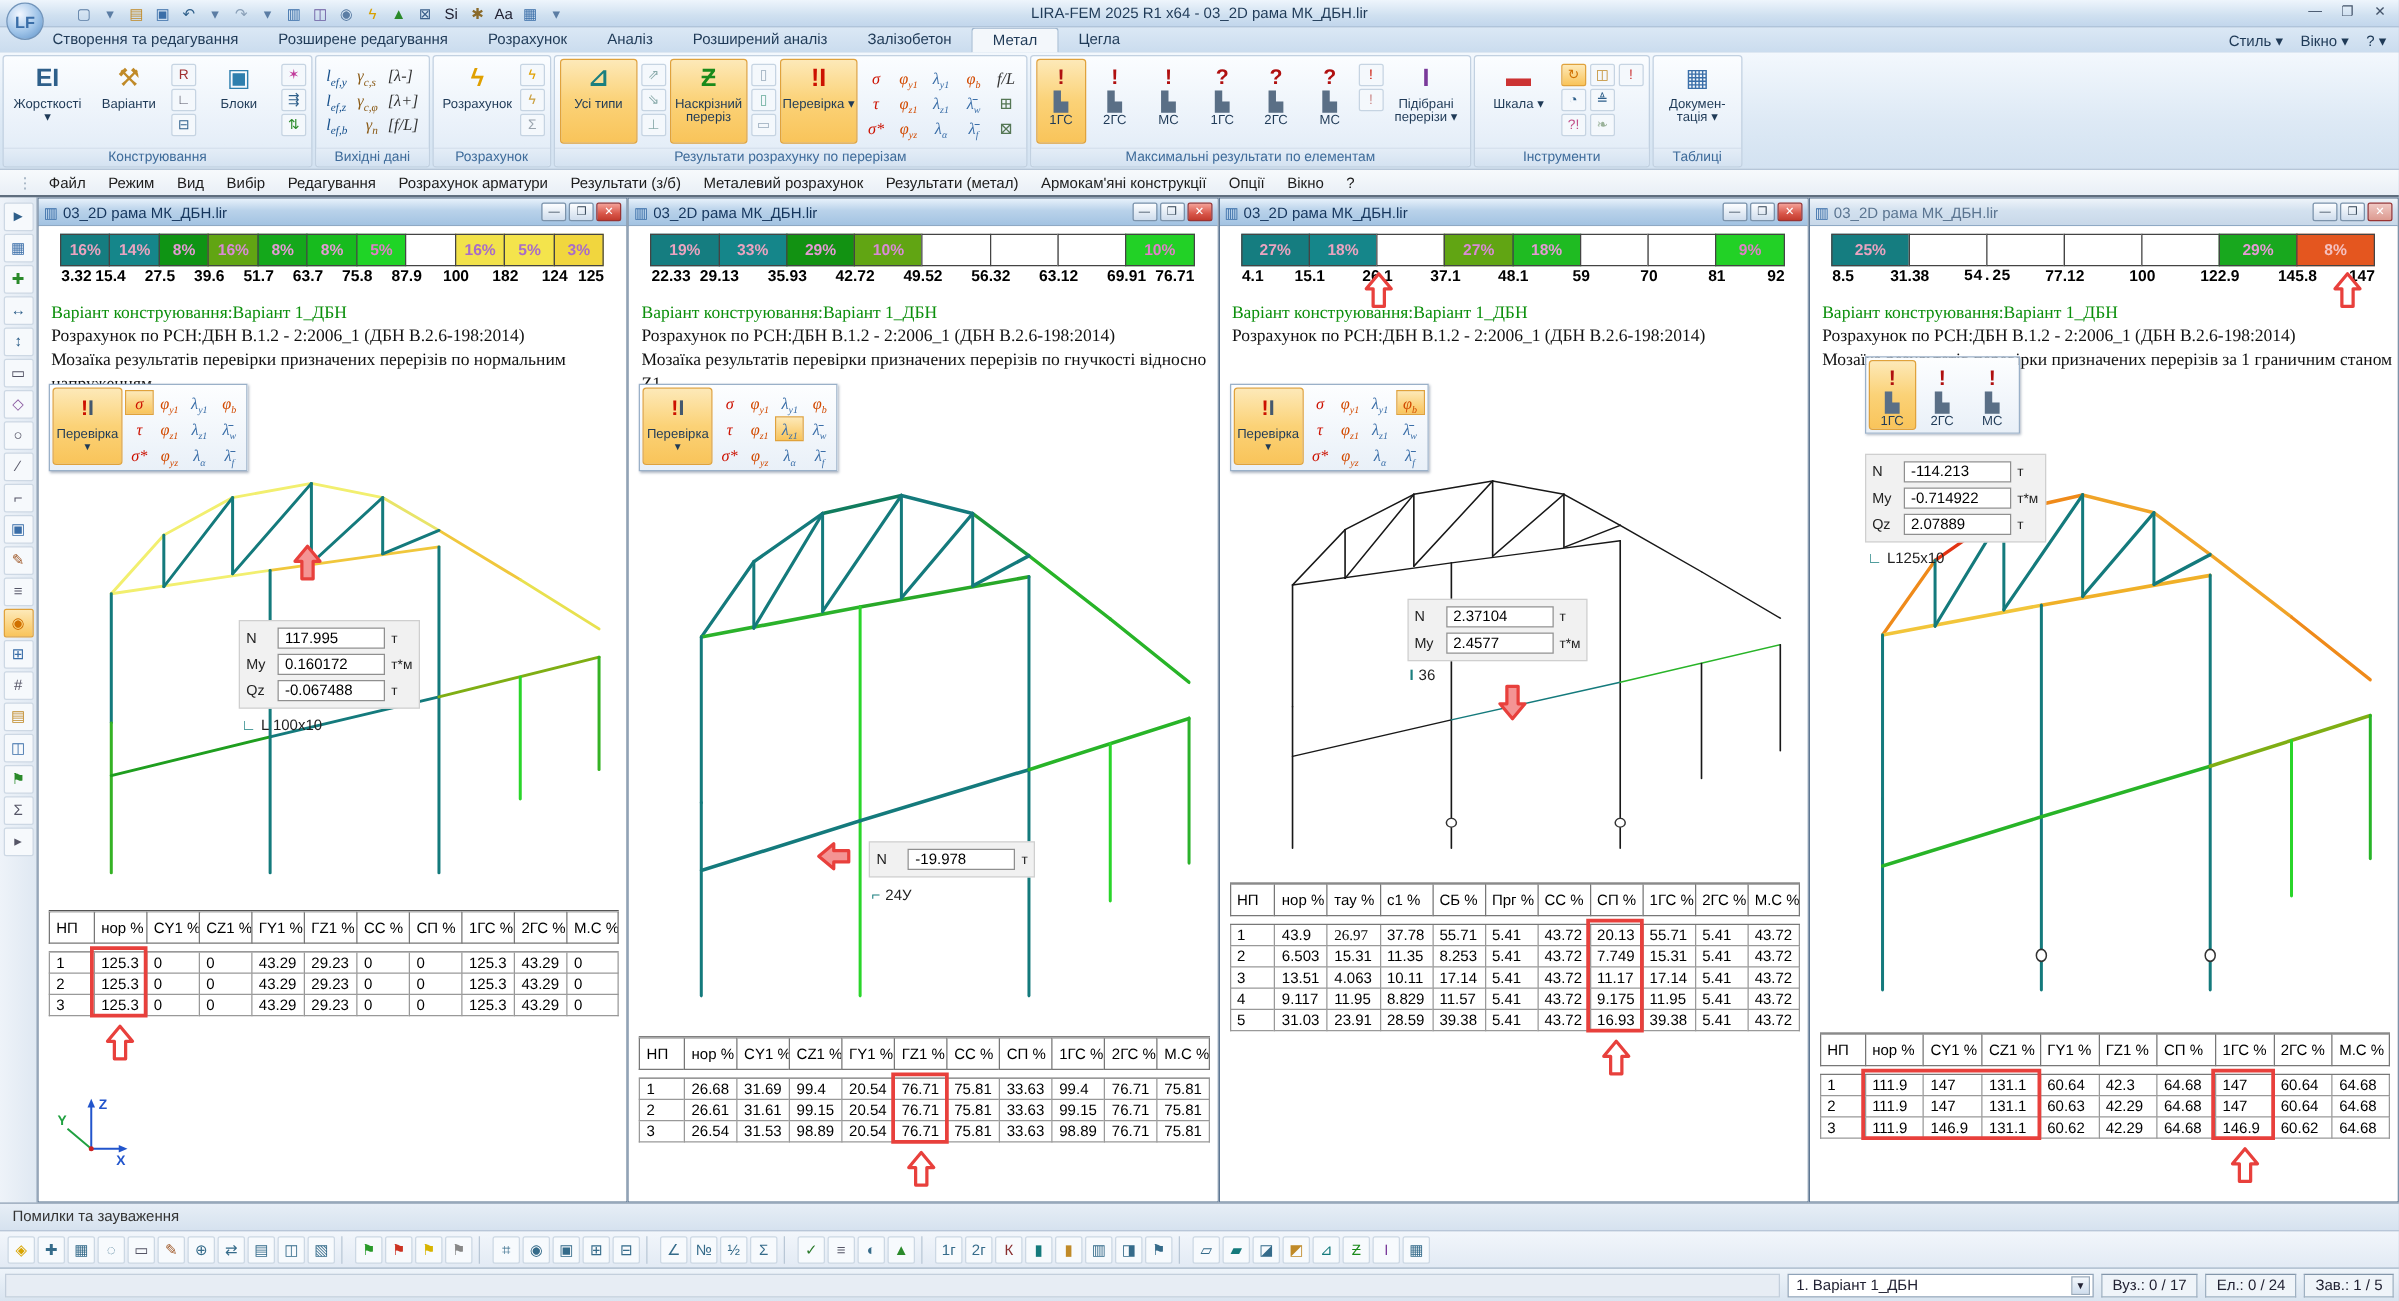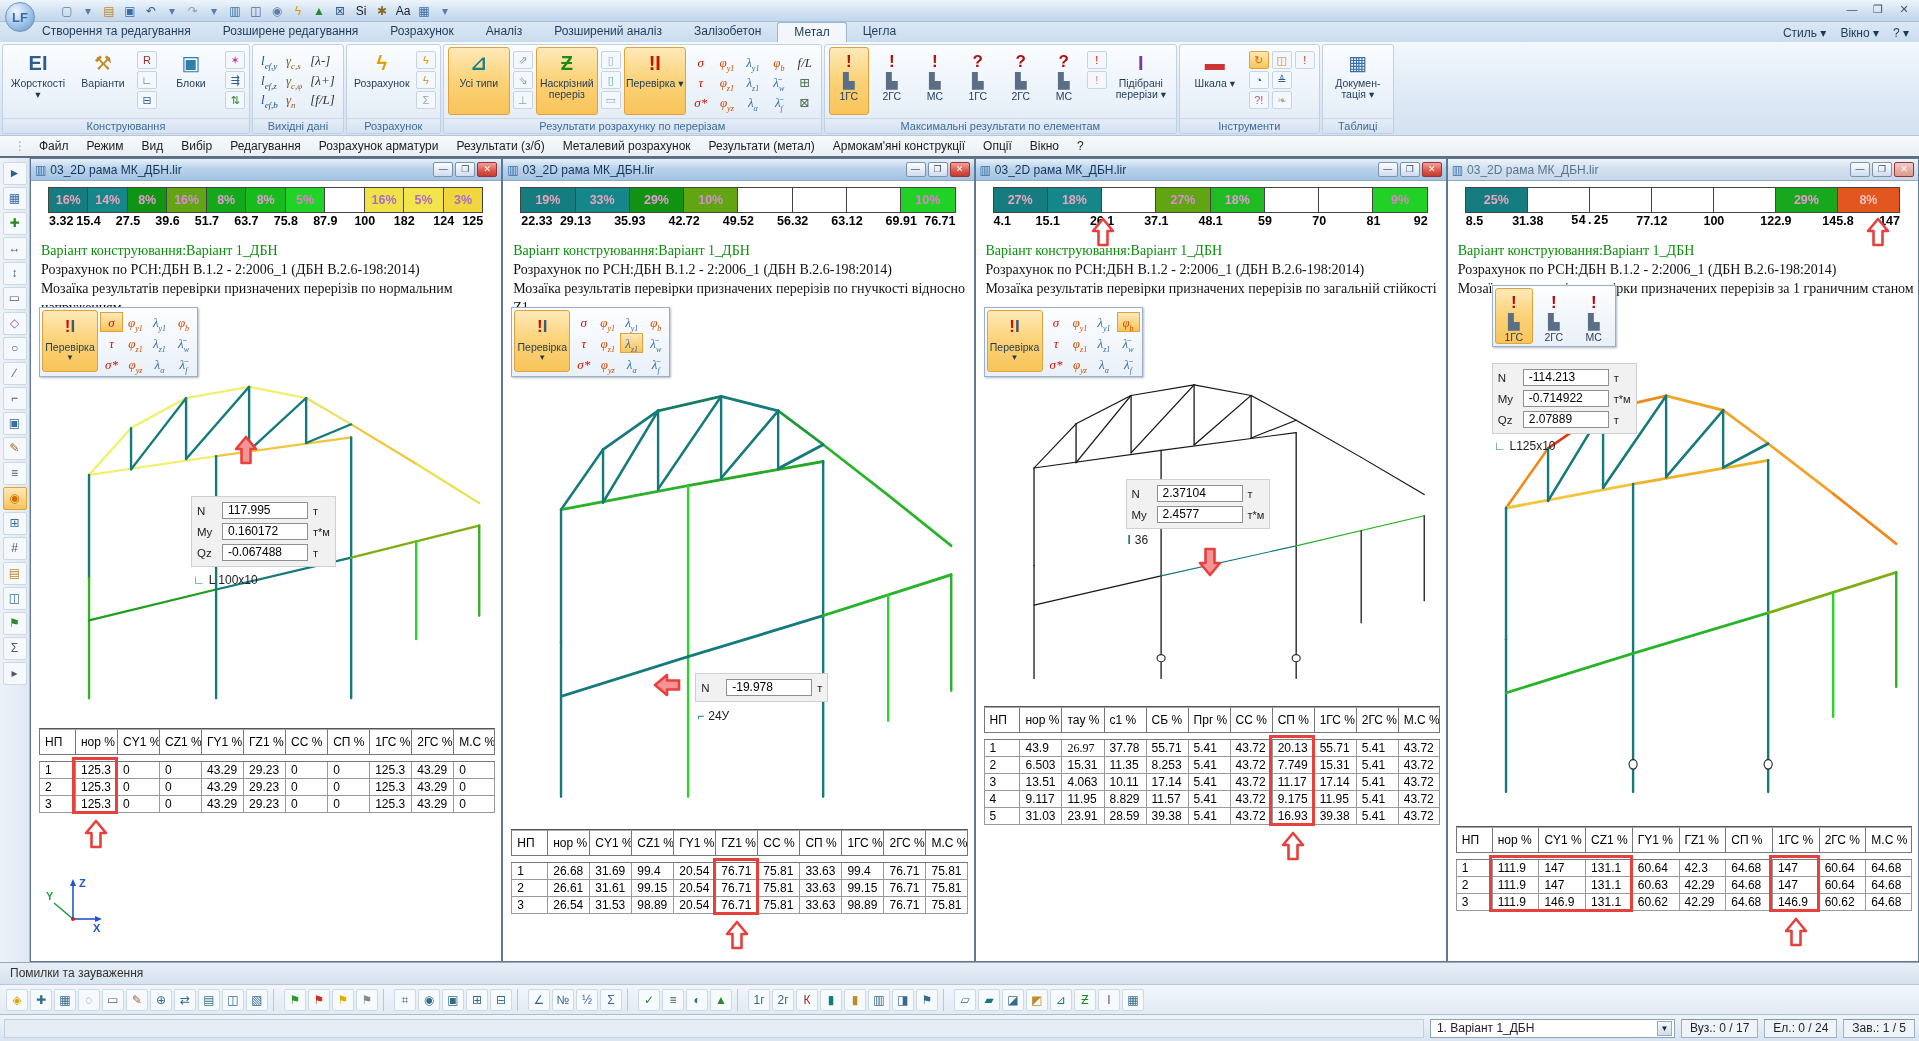--- a/index.html
+++ b/index.html
@@ -172,20 +172,21 @@
       <span class="qat-ic" style="color: rgb(91, 125, 164);">◉</span>
       <span class="qat-ic" style="color: rgb(216, 160, 0);">ϟ</span>
       <span class="qat-ic" style="color: rgb(42, 138, 42);">▲</span>
       <span class="qat-ic" style="color: rgb(58, 95, 138);">⊠</span>
       <span class="qat-ic" style="color: rgb(34, 34, 51);">Si</span>
       <span class="qat-ic" style="color: rgb(138, 106, 42);">✱</span>
       <span class="qat-ic" style="color: rgb(34, 34, 51);">Aa</span>
       <span class="qat-ic" style="color: rgb(58, 110, 168);">▦</span>
       <span class="qat-ic" style="color: rgb(91, 125, 164);">▾</span>
     </div>
+  <div id="app-title">LIRA-FEM 2025 R1 x64 - 03_2D рама МК_ДБН.lir</div>
   <div id="win-controls">
       <span>—</span>
       <span>❐</span>
       <span>✕</span>
     </div>
 </div>
 
 <div id="tabs-row">
   <div id="tabs-left" style="display:flex;">
       <div class="rtab">Створення та редагування</div>
@@ -235,21 +236,21 @@
     <div class="rgroup">
       <div class="rgroup-body">
         <div class="formula-grid">
           <span style="color: rgb(22, 80, 140);">l<sub>ef,y</sub></span>
           <span style="color: rgb(138, 90, 22); font-style: italic;">γ<sub>c,s</sub></span>
           <span style="color: rgb(51, 51, 51);">[λ-]</span>
           <span style="color: rgb(22, 80, 140);">l<sub>ef,z</sub></span>
           <span style="color: rgb(138, 90, 22);">γ<sub>c,φ</sub></span>
           <span style="color: rgb(51, 51, 51);">[λ+]</span>
           <span style="color: rgb(22, 80, 140);">l<sub>ef,b</sub></span>
-          <span style="color: rgb(138, 90, 22);">γ<sub>n</sub></span>
+          <span style="color: rgb(138, 90, 22); text-align: right;">γ<sub>n</sub></span>
           <span style="color: rgb(51, 51, 51);">[f/L]</span>
         </div>
       </div>
       <div class="rgroup-label">Вихідні дані</div>
     </div>
     <div class="rgroup">
       <div class="rgroup-body">
         <div class="rbig">
           <div class="ric" style="color: rgb(224, 160, 0);">ϟ</div>
           <div class="rlb">Розрахунок</div>
@@ -800,21 +801,20 @@
           <span style="left: 75%;">70</span>
           <span style="left: 87.5%;">81</span>
           <span class="last" style="left: 100%;">92</span>
         </div>
         <div class="rarrow" style="left: 115.89px; top: 36px;"><svg width="24" height="30">
             <path d="M12 2 L22 14 H16.5 V28 H7.5 V14 H2 Z" fill="#fff" stroke="#e8403c" stroke-width="2.6" stroke-linejoin="round"></path>
           </svg></div>
         <div class="winfo">
           <div class="l1">Варіант конструювання:Варіант 1_ДБН</div>
           <div>Розрахунок по РСН:ДБН В.1.2 - 2:2006_1 (ДБН В.2.6-198:2014)</div>
-          <div>Мозаїка результатів перевірки призначених перерізів по загальній стійкості</div>
         </div>
         <svg viewBox="0 0 470 390" preserveAspectRatio="none" class="model" style="height: 345px;">
           <line x1="58" y1="130" x2="100" y2="80" stroke="#181818" stroke-width="1.3" stroke-linecap="round"></line>
           <line x1="100" y1="80" x2="155" y2="48" stroke="#181818" stroke-width="1.3" stroke-linecap="round"></line>
           <line x1="155" y1="48" x2="218" y2="36" stroke="#181818" stroke-width="1.3" stroke-linecap="round"></line>
           <line x1="218" y1="36" x2="275" y2="48" stroke="#181818" stroke-width="1.3" stroke-linecap="round"></line>
           <line x1="275" y1="48" x2="320" y2="76" stroke="#181818" stroke-width="1.3" stroke-linecap="round"></line>
           <line x1="320" y1="76" x2="385" y2="118" stroke="#181818" stroke-width="1.3" stroke-linecap="round"></line>
           <line x1="385" y1="118" x2="448" y2="160" stroke="#181818" stroke-width="1.3" stroke-linecap="round"></line>
           <line x1="58" y1="130" x2="185" y2="110" stroke="#181818" stroke-width="1.3" stroke-linecap="round"></line>

